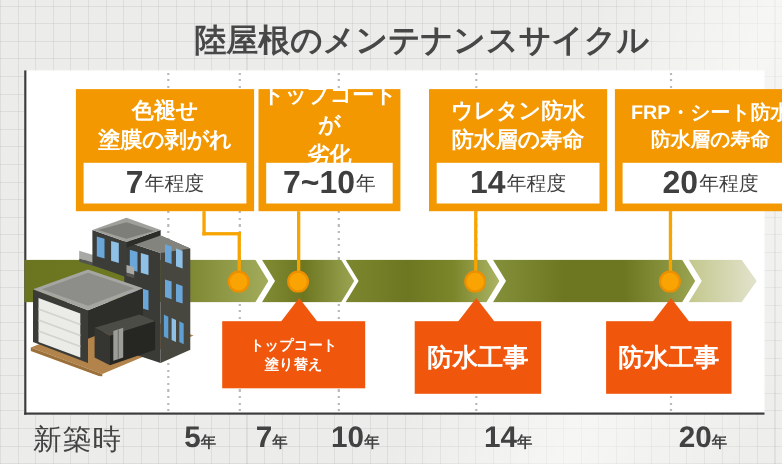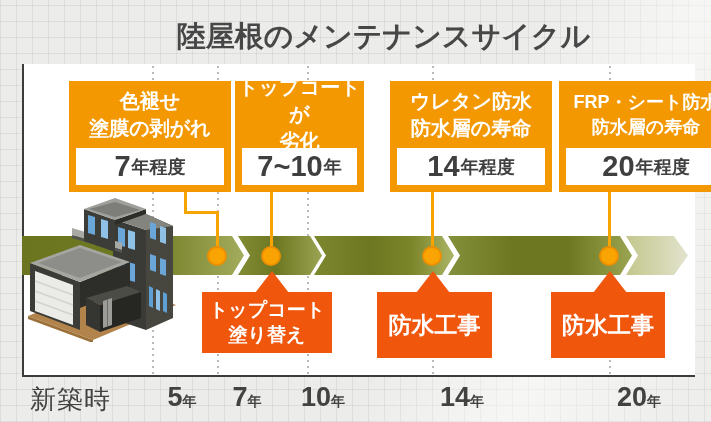--- a/index.html
+++ b/index.html
@@ -38,25 +38,25 @@
   
   .mbox{position:absolute;top:81px;height:111px;background:#f39800;z-index:6;
     color:#fff;font-weight:bold;text-align:center;box-sizing:border-box;margin-left:39px;}
   .m1{left:30px;width:162px}.m2{left:196px;width:129px}.m3{left:351px;width:162px}.m4{left:520px;width:174px}
   .mbox .hdr{height:67px;display:flex;flex-direction:column;justify-content:center;
     font-size:20px;line-height:1.35;}
   .m4 .hdr{font-size:18px;}
   .mbox .val{margin:0 7px;background:#ffffff;height:37px;display:flex;align-items:center;
     justify-content:center;color:#3f3f3f;gap:1px;}
   .val .num{font-size:29px;font-weight:bold;line-height:1;}
-  .val .suf{font-size:18px;font-weight:bold;}
+  .val .suf{font-size:18px;font-weight:normal;}
   
   .ebox{position:absolute;top:292px;background:#f0560c;color:#fff;font-weight:bold;z-index:6;
     display:flex;flex-direction:column;align-items:center;justify-content:center;text-align:center;box-sizing:border-box;}
-  .e1{left:202px;width:130px;height:61px;font-size:19px;line-height:1.3;}
+  .e1{left:202px;width:130px;height:61px;font-size:13px;line-height:1.3;}
   .e2{left:377px;width:115px;height:66px;font-size:23px;}
   .e3{left:551px;width:114px;height:66px;font-size:23px;}
   .ebox div:empty{display:none;}
   
   .axis-label{position:absolute;top:382px;color:#424242;z-index:2;white-space:nowrap;}
   .axis-origin{left:30px;font-size:26px;font-weight:normal;letter-spacing:1px;}
   .yr{transform:translateX(-50%);padding-left:48px;}
   .yr .num{font-size:27px;font-weight:bold;}
   .yr .suf{font-size:14px;font-weight:bold;}
   .y1{left:158px}.y2{left:223px}.y3{left:299px}.y4{left:438px}.y5{left:615px}

